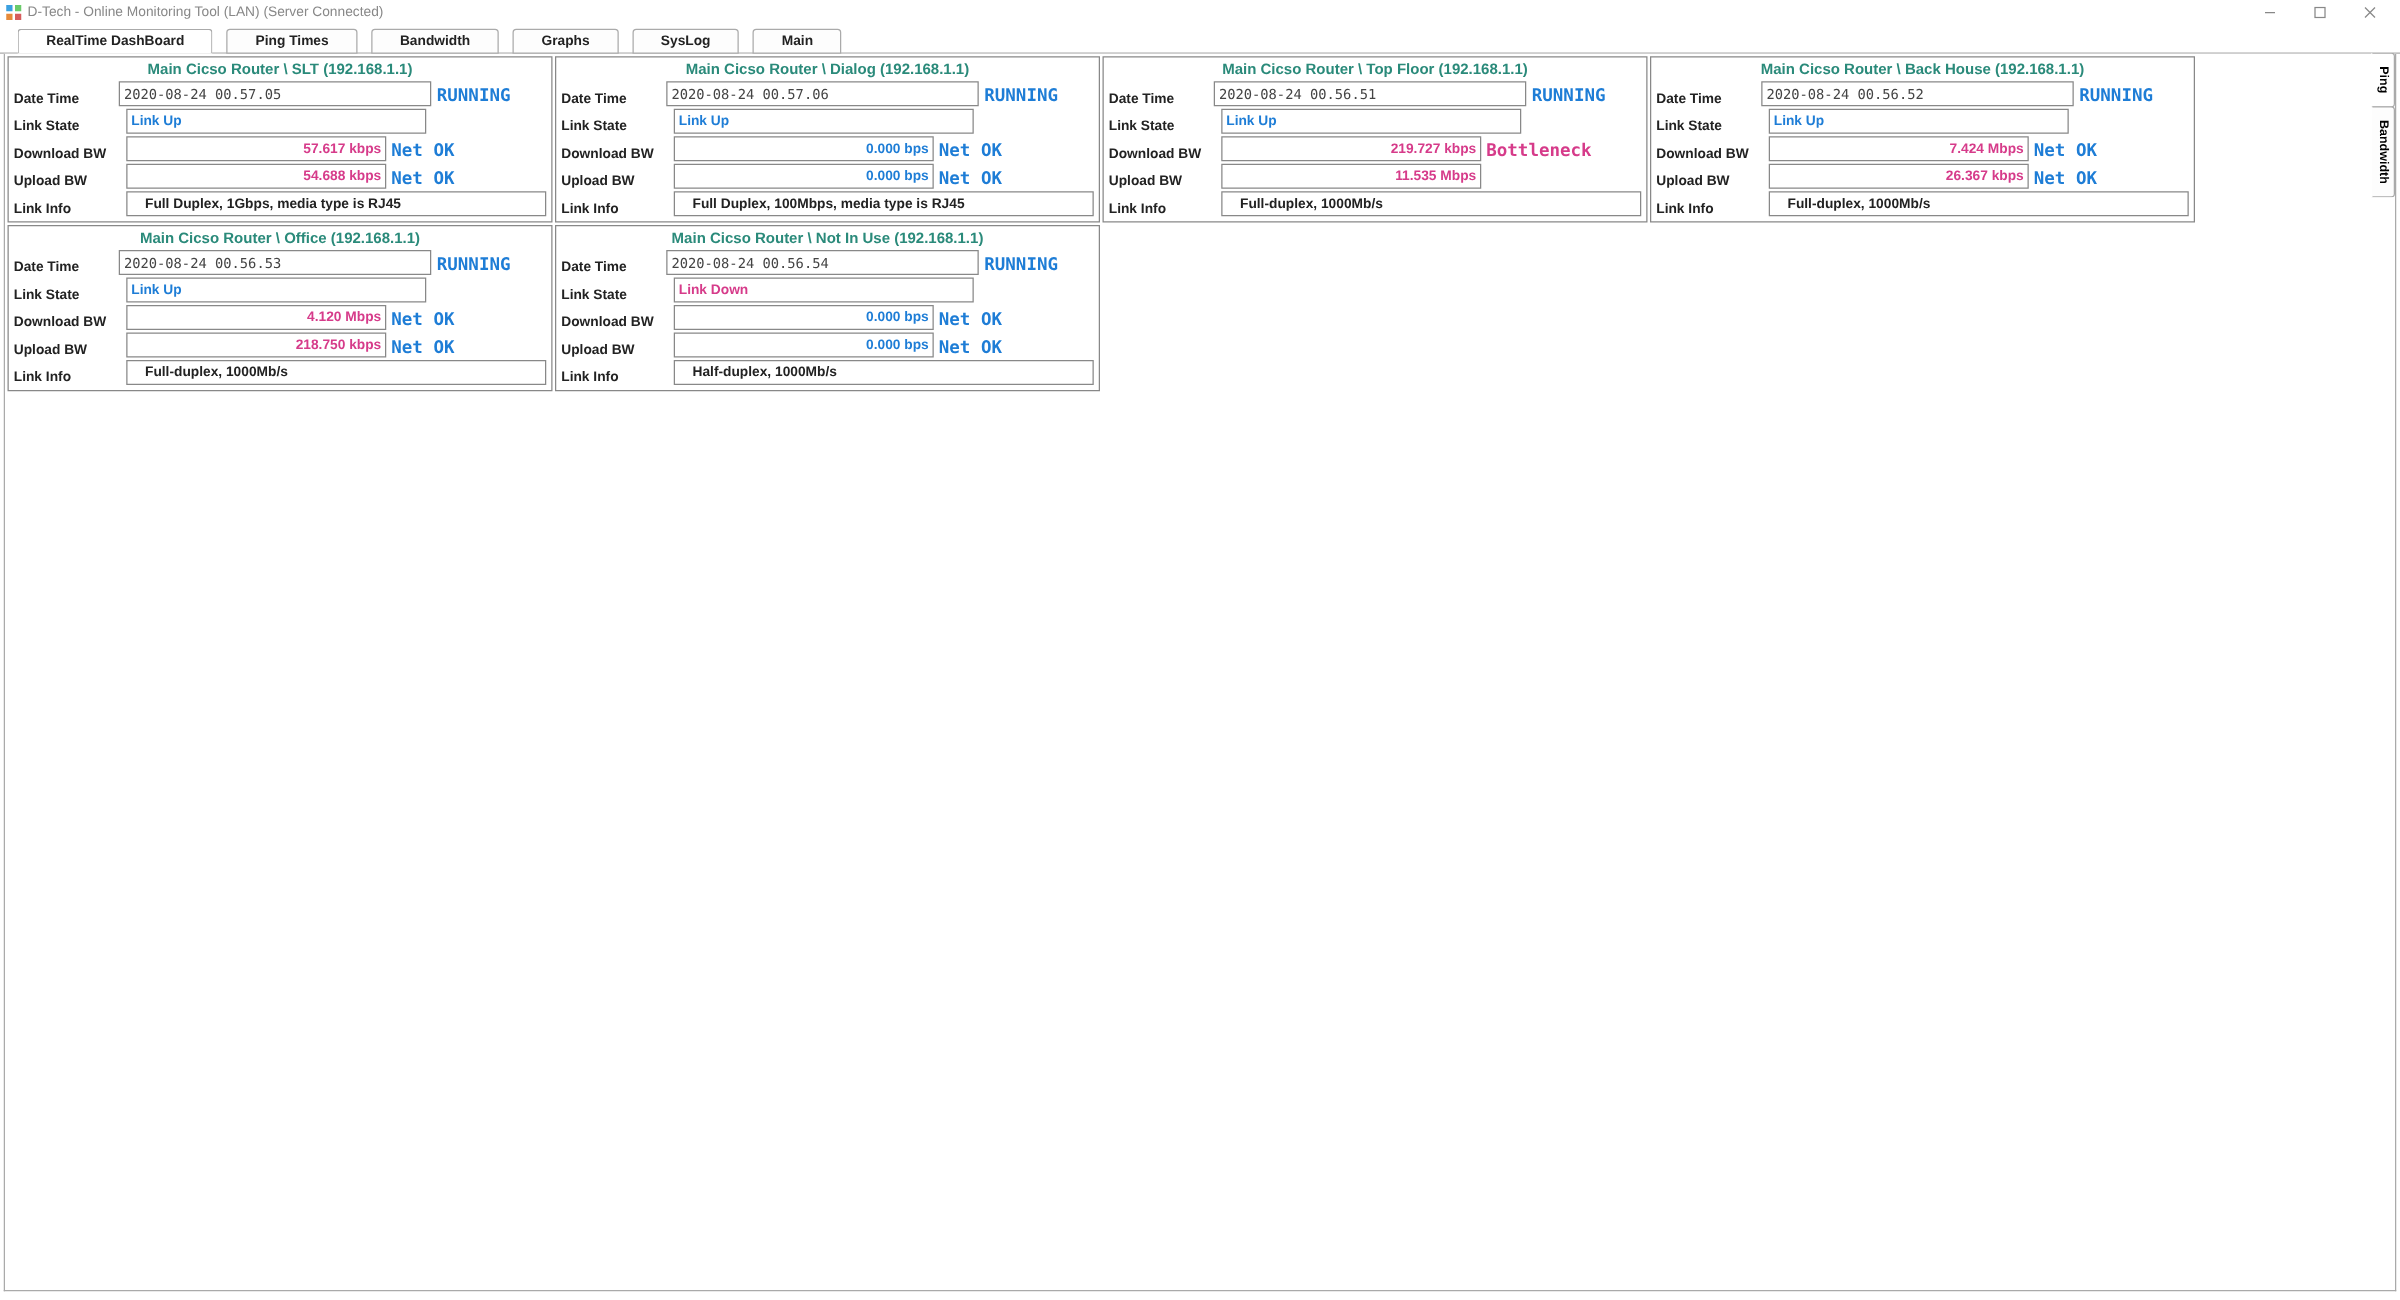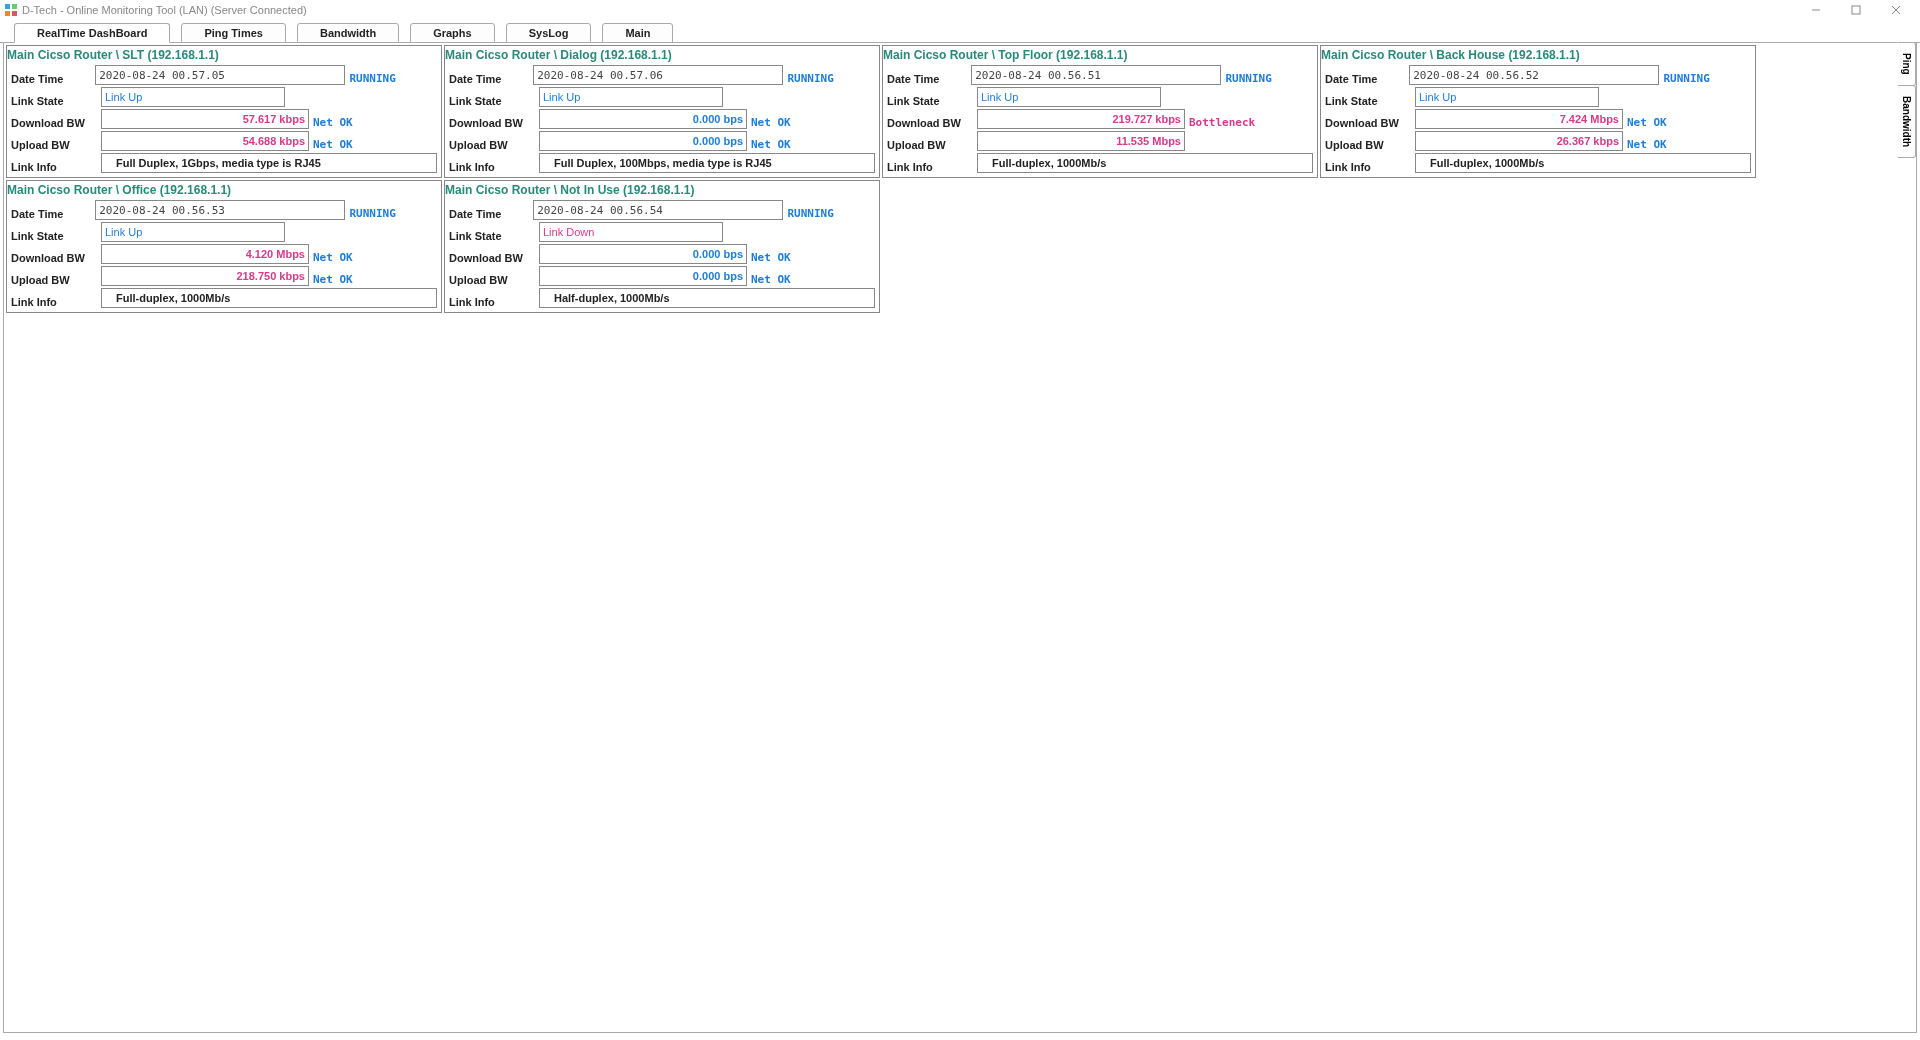--- a/index.html
+++ b/index.html
@@ -81,20 +81,21 @@
   gap: 2px;
   position: absolute;
   left:0; top:0; right: 26px;
 }
 .panel {
   width: 436px;
   border: 1px solid #888;
   background: #fff;
 }
 .panel .ptitle {
+  text-align: center;
   font-weight: bold;
   color: #2a8a7a;
   font-size: 12px;
   padding: 2px 0;
 }
 .row {
   display: flex;
   align-items: flex-end;
   padding: 1px 4px;
   gap: 4px;
@@ -110,28 +111,28 @@
   background: #fff;
   padding: 2px 3px;
   font-size: 11px;
   height: 20px;
   display: flex;
   align-items: center;
   overflow: hidden;
   font-weight: bold;
 }
 .field.dt { width: 268px; font-family: "Consolas", monospace; font-weight: normal; color:#444;}
-.field.ls { width: 184px; color:#1e7dd6; font-weight:normal;}
+.field.ls { width: 240px; color:#1e7dd6; font-weight:bold;}
 .field.ls.down { color:#d63b8a; }
 .field.bw { width: 208px; justify-content: flex-end; font-family:Liberation Sans, sans-serif; font-weight:bold;}
 .field.li { flex:1; color:#222; font-weight:bold;padding-left:14px;}
 .status {
   width: 94px;
   font-family: "Consolas", monospace;
-  font-size: 11px;
+  font-size: 14px;
   font-weight: bold;
 }
 .status.running { color:#1e7dd6; }
 .status.netok { color:#1e7dd6; }
 .status.bottleneck { color:#d63b8a; }
 .sidetabs {
   position:absolute;
   right:0; top:-1px;
   display:flex;
   flex-direction:column;

